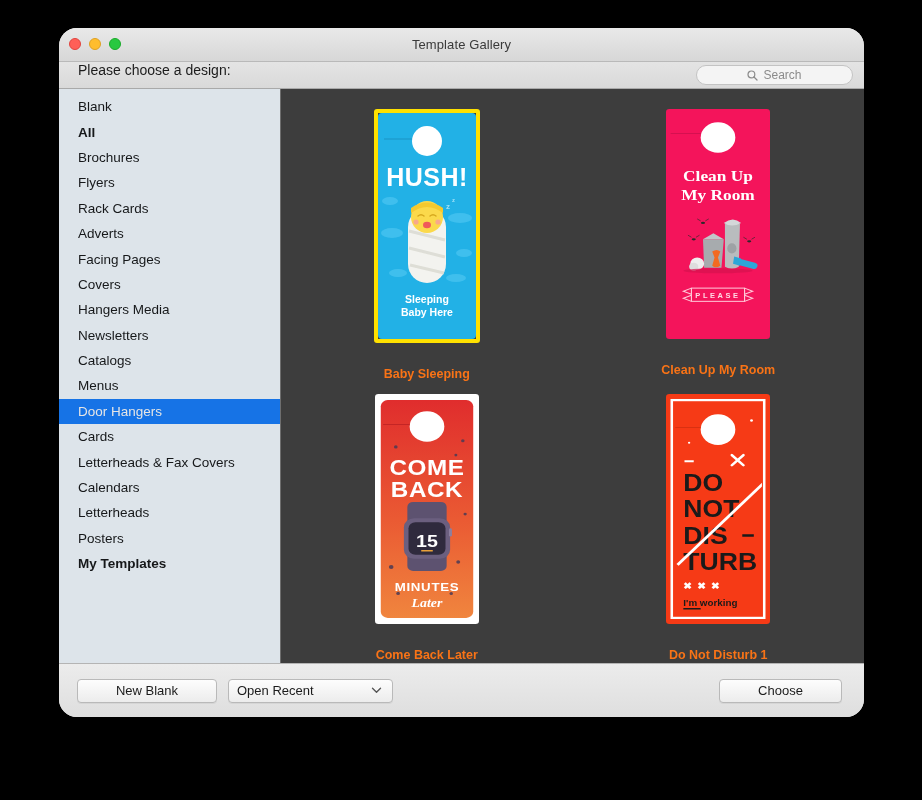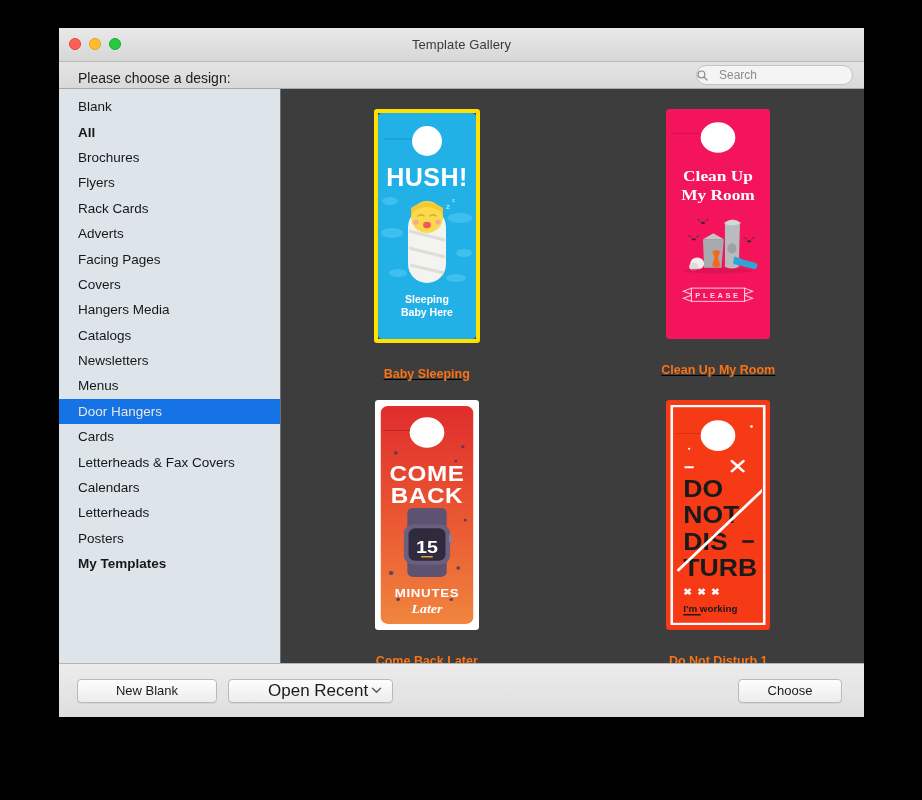--- a/index.html
+++ b/index.html
@@ -13,21 +13,21 @@
     position: relative;
   }
 
   
   .window {
     position: absolute;
     left: 59px;
     top: 28px;
     width: 805px;
     height: 689px;
-    border-radius: 0;
+    border-radius: 18px;
     overflow: hidden;
     background: #ececec;
     box-shadow: 0 10px 40px rgba(0,0,0,0.6);
     display: flex;
     flex-direction: column;
   }
 
   
   .titlebar {
     height: 34px;
@@ -65,36 +65,37 @@
   .toolbar {
     height: 27px;
     background: linear-gradient(180deg, #e4e4e4 0%, #d9d9d9 100%);
     border-bottom: 1px solid #a9a9a9;
     position: relative;
     flex: 0 0 auto;
   }
   .prompt-label {
     position: absolute;
     left: 19px;
-    top: 8px;
+    top: 0;
     font-size: 14px;
     color: #1c1c1c;
   }
   .search-box {
     position: absolute;
     right: 11px;
     top: 3px;
     width: 157px;
     height: 20px;
     background: #f4f4f4;
     border: 1px solid #c3c3c3;
     border-radius: 10px;
     display: flex;
     align-items: center;
-    gap: 11px;
+    justify-content: center;
+    gap: 5px;
   }
   .search-icon { display: block; line-height: 0; }
   .search-placeholder {
     font-size: 12px;
     color: #8b8b8b;
   }
 
   
   .body-row {
     flex: 1 1 auto;
@@ -131,22 +132,21 @@
   .grid-area {
     flex: 1 1 auto;
     background: #3d3d3d;
     padding: 20px 0 0 0;
     overflow: hidden;
     position: relative;
   }
   .grid {
     display: grid;
     grid-template-columns: 1fr 1fr;
-    row-gap: 19px;
-    text-decoration: underline;
+    row-gap: 13px;
   }
   .cell {
     display: flex;
     flex-direction: column;
     align-items: center;
   }
   .thumb-wrap {
     width: 104px;
     height: 230px;
     display: flex;
@@ -195,37 +195,37 @@
     font-size: 13px;
     color: #1b1b1b;
     font-family: "Liberation Sans", sans-serif;
     cursor: default;
     display: flex;
     align-items: center;
     justify-content: center;
     box-shadow: 0 1px 0 rgba(0,0,0,0.05);
   }
   .btn-newblank { width: 140px; }
-  .btn-choose { width: 104px; position: absolute; right: 22px; }
+  .btn-choose { width: 123px; position: absolute; right: 22px; }
 
   .select-wrap {
     margin-left: 11px;
     height: 24px;
     width: 165px;
     background: linear-gradient(180deg, #fdfdfd 0%, #ececec 100%);
     border: 1px solid #b9b9b9;
     border-radius: 4px;
     display: flex;
     align-items: center;
     padding: 0 8px;
     position: relative;
     cursor: default;
     box-shadow: 0 1px 0 rgba(0,0,0,0.05);
   }
-  .select-value { font-size: 17px; color: #1b1b1b; margin-left: 31px; }
+  .select-value { font-size: 13px; color: #1b1b1b; }
   .chev {
     position: absolute;
     right: 10px;
     top: 50%;
     transform: translateY(-60%);
     line-height: 0;
   }
 </style>
 </head>
 <body>
@@ -259,22 +259,22 @@
     <div class="sidebar">
       <div class="side-item">Blank</div>
       <div class="side-item bold">All</div>
       <div class="side-item">Brochures</div>
       <div class="side-item">Flyers</div>
       <div class="side-item">Rack Cards</div>
       <div class="side-item">Adverts</div>
       <div class="side-item">Facing Pages</div>
       <div class="side-item">Covers</div>
       <div class="side-item">Hangers Media</div>
+      <div class="side-item">Newsletters</div>
       <div class="side-item">Catalogs</div>
-      <div class="side-item">Newsletters</div>
       <div class="side-item">Menus</div>
       <div class="side-item selected">Door Hangers</div>
       <div class="side-item">Cards</div>
       <div class="side-item">Letterheads &amp; Fax Covers</div>
       <div class="side-item">Calendars</div>
       <div class="side-item">Letterheads</div>
       <div class="side-item">Posters</div>
       <div class="side-item bold">My Templates</div>
     </div>
 

